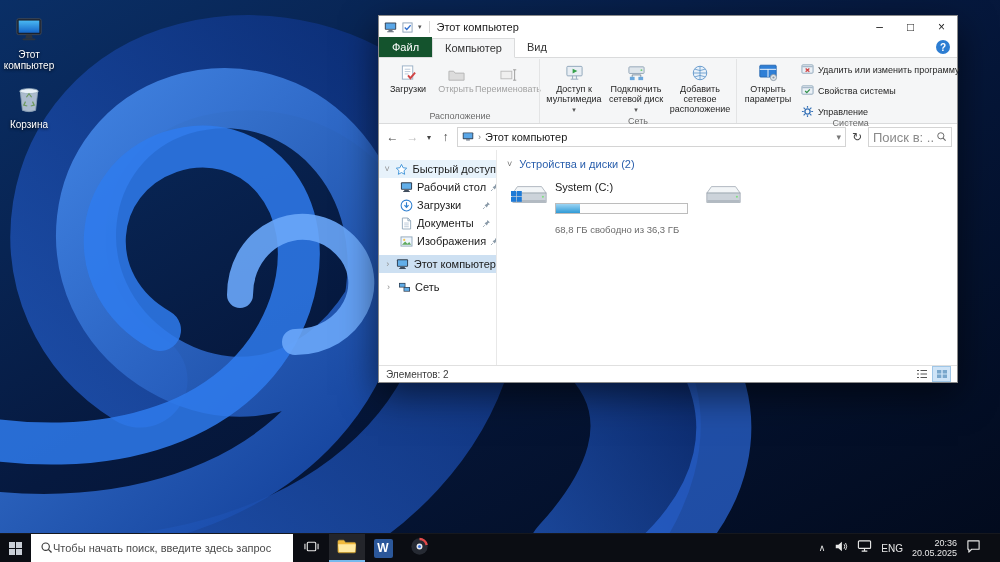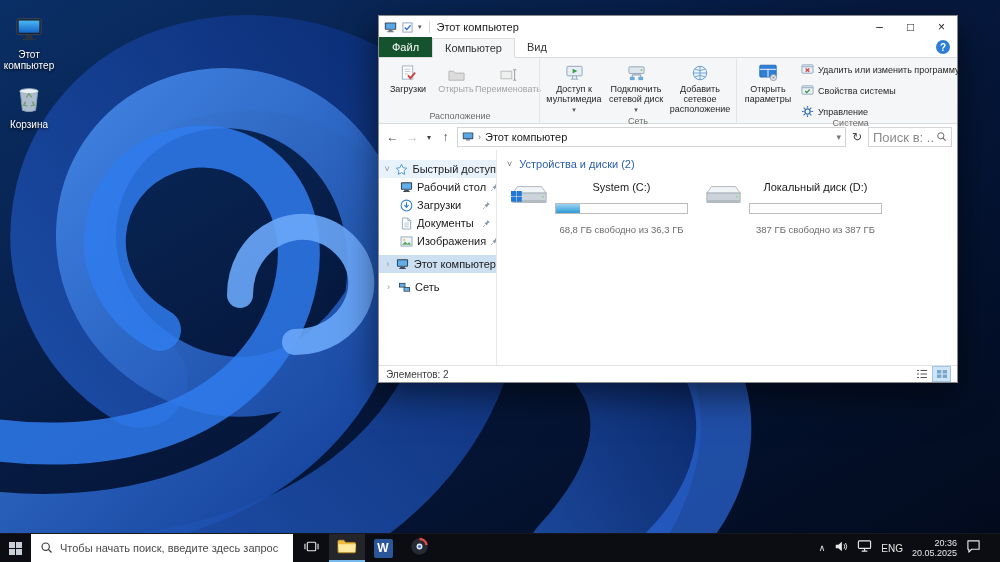--- a/index.html
+++ b/index.html
@@ -72,39 +72,39 @@
   .nav-row.pinned { padding-left:20px; }
   .nav-gap { height:5px; }
 
   .content { flex:1; padding:8px 8px 0 10px; overflow:hidden; }
   .section-hdr { display:flex; align-items:center; gap:7px; color:#2a5fac; font-size:11px; }
   .section-hdr .chev { color:#6f6f6f; font-size:9px; }
   .drives { display:flex; gap:10px; margin-top:10px; padding-left:4px; }
   .drive { display:flex; gap:7px; width:184px; }
   .dvicon { width:37px; height:30px; position:relative; flex:none; }
   .winflag { position:absolute; left:0; top:11px; }
-  .drive-info { display:flex; flex-direction:column; gap:10px; min-width:0; padding-top:1px;align-items:center; }
+  .drive-info { display:flex; flex-direction:column; gap:10px; min-width:0; padding-top:1px; }
   .drive-name { font-size:11px; white-space:nowrap; }
   .drive-bar { width:133px; height:11px; border:1px solid #bcbcbc; background:#fdfdfd; }
   .drive-fill { height:100%; background:linear-gradient(#9bd4f3,#2f9ad6); }
   .drive-free { font-size:9.5px; color:#6b6b6b; white-space:nowrap; }
 
   .statusbar { height:17px; border-top:1px solid #e0e0e0; display:flex; align-items:center; padding:0 7px;
     font-size:10px; color:#3c3c3c; flex:none; }
   .status-views { margin-left:auto; display:flex; gap:3px; }
   .view-btn { width:17px; height:14px; display:flex; align-items:center; justify-content:center; }
   .view-btn.active { background:#cfe4f7; outline:1px solid #9fc6e7; }
 
   
   .taskbar { position:absolute; left:0; bottom:0; width:1000px; height:29px; background:#0b0d13;
     border-top:1px solid #16181e; display:flex; align-items:stretch; color:#e8e8e8; }
   .start-btn { width:31px; display:flex; align-items:center; justify-content:center; }
   .win-logo { display:grid; grid-template-columns:6px 6px; grid-template-rows:6px 6px; gap:1px; }
   .win-logo span { background:#c9cfd7; }
-  .tb-search { width:262px; background:#fff; display:flex; align-items:center; gap:7px; padding:0 9px;
+  .tb-search { width:262px; background:#fff; display:flex; align-items:center; padding:0 9px;
     color:#4a4a4a; font-size:11px; white-space:nowrap; overflow:hidden; }
   .tb-btn { width:36px; display:flex; align-items:center; justify-content:center; }
   .tb-btn.active { background:rgba(255,255,255,.10); box-shadow:inset 0 -2px 0 #76b9ed; }
   .word-tile { width:19px; height:19px; background:#2b579a; border-radius:2px; color:#fff; font-size:12px;
     font-weight:bold; display:flex; align-items:center; justify-content:center; }
   .tray { margin-left:auto; display:flex; align-items:center; gap:9px; padding-right:6px; }
   .tray-chev { font-size:9px; color:#e8e8e8; }
   .tray-text { font-size:10px; }
   .clock { text-align:right; font-size:9px; line-height:10.5px; }
   .show-desktop { width:4px; border-left:1px solid rgba(255,255,255,.22); }
@@ -489,27 +489,20 @@
         </div>
         <div class="drive">
           <span class="dvicon">
             <svg width="37" height="28" viewBox="0 0 40 30">
               <polygon points="7,7 33,7 38,14 2,14" fill="#f2f5f7" stroke="#9aa4ae" stroke-width="0.8"></polygon>
               <rect x="2" y="14" width="36" height="10" fill="#ccd3da" stroke="#9aa4ae" stroke-width="0.8"></rect>
               <rect x="2.5" y="21.5" width="35" height="2.3" fill="#b2bac2"></rect>
               <circle cx="34.5" cy="18" r="1.1" fill="#7de07d"></circle>
             </svg>
           </span>
-          <div class="drive-info">
-            <div class="drive-name">Локальный диск (D:)</div>
-            <div class="drive-bar">
-              <div class="drive-fill" style="width: 0%;"></div>
-            </div>
-            <div class="drive-free">387 ГБ свободно из 387 ГБ</div>
-          </div>
         </div>
       </div>
     </div>
   </div>
 
   <div class="statusbar">
     <span>Элементов: 2</span>
     <div class="status-views">
       <span class="view-btn">
         <svg width="12" height="10" viewBox="0 0 12 10">

